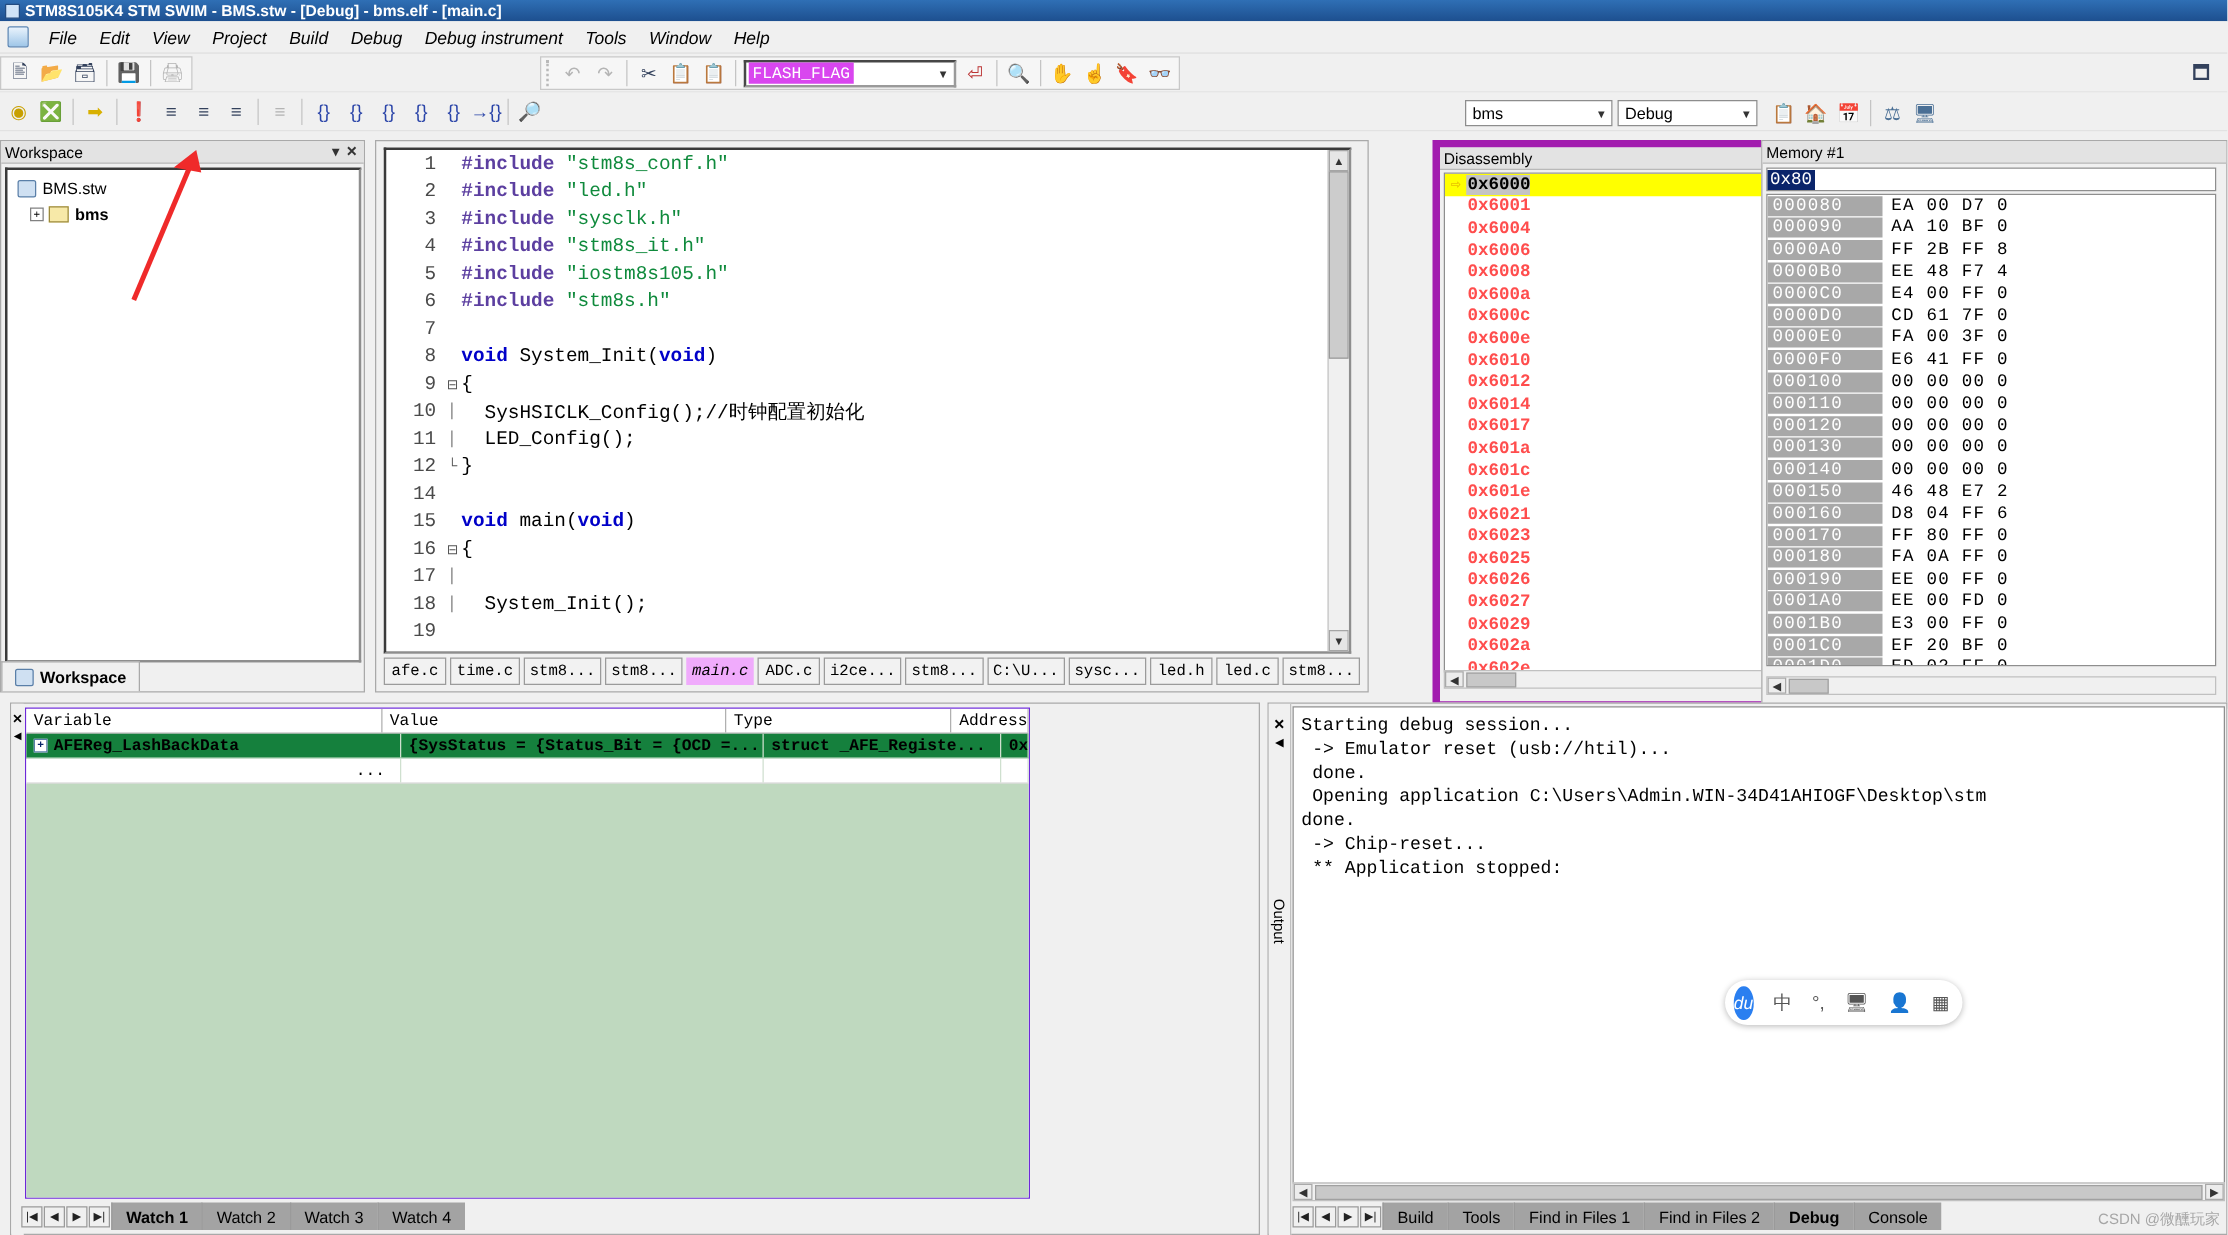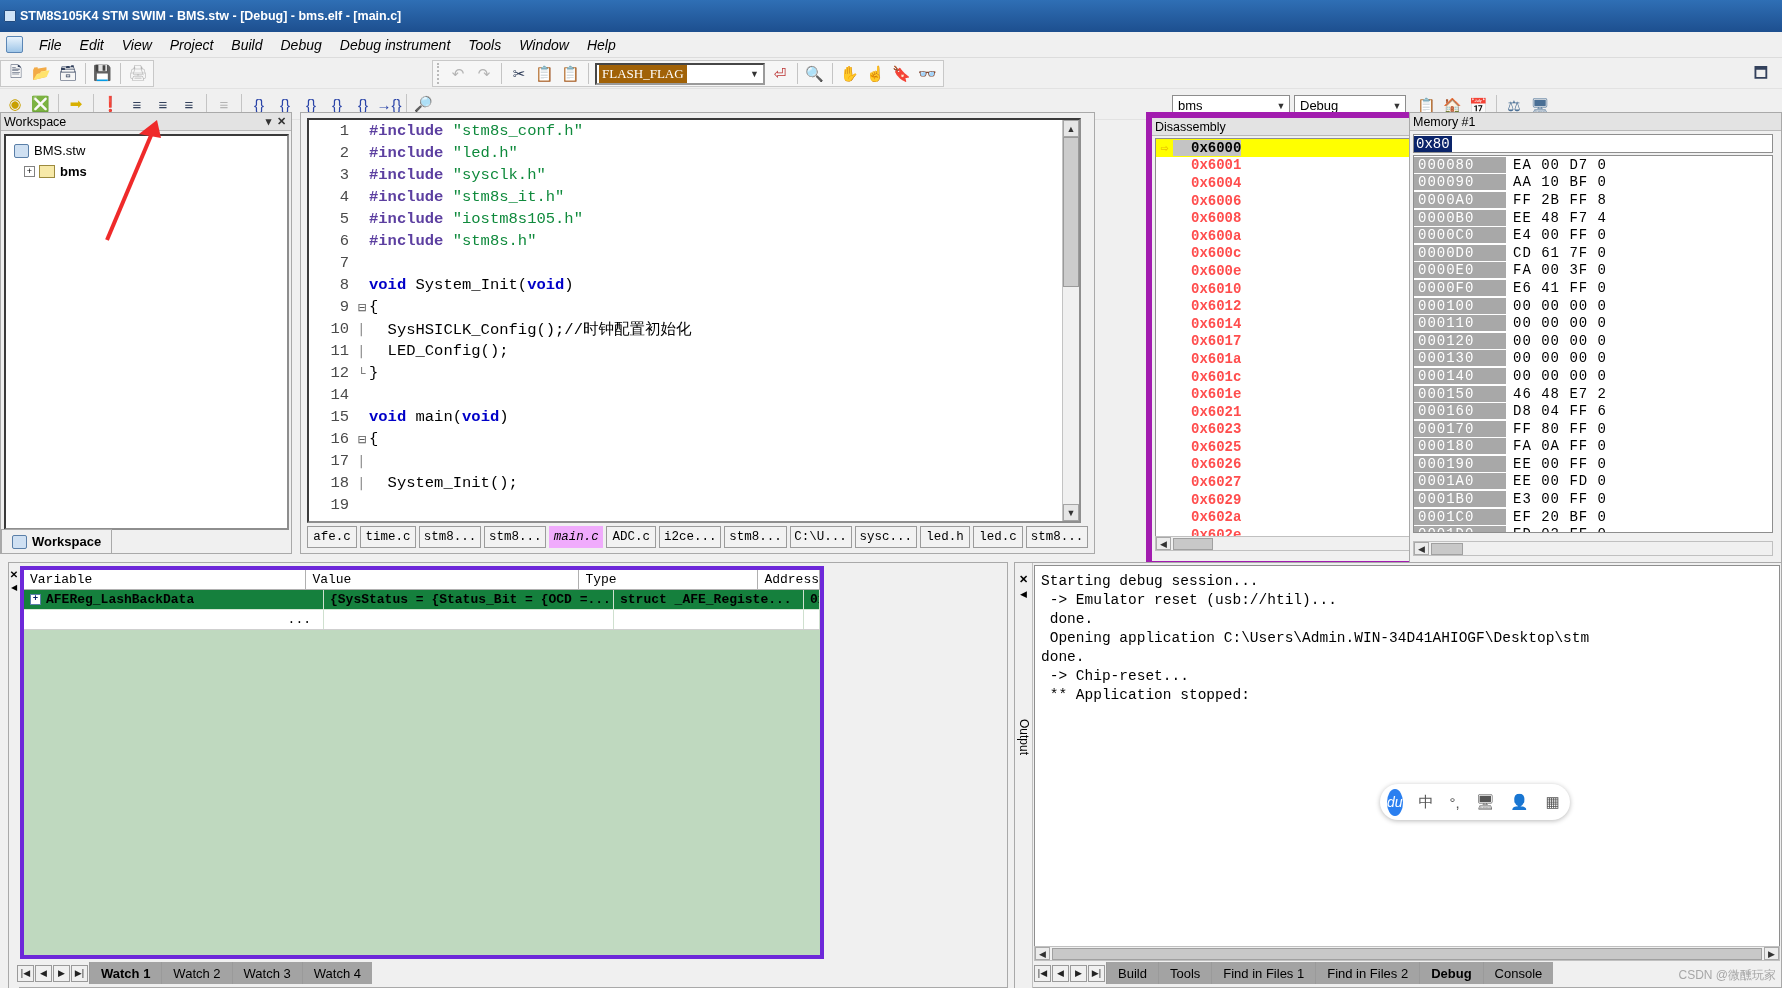--- a/index.html
+++ b/index.html
@@ -5,21 +5,21 @@
   * { box-sizing: border-box; }
   html, body { margin:0; padding:0; }
   body {
     width:1782px; height:988px; overflow:hidden;
     font-family:"Liberation Sans", sans-serif;
     font-size:13px; color:#000; background:#f0f0f0;
     position:relative;
   }
   
   #titlebar {
-    height:32px; background:linear-gradient(#2f6fb5,#1d4f8f);
+    height:17px; background:linear-gradient(#2f6fb5,#1d4f8f);
     color:#fff; font-size:12.5px; font-weight:bold;
     display:flex; align-items:center; padding-left:4px; overflow:hidden;
   }
   #titlebar .ticon {
     width:12px;height:12px;margin-right:4px;background:#cfe3f7;
     border:1px solid #224b80;flex:none;border-radius:1px;
   }
   
   #menubar {
     height:26px; background:#f0f0f0; display:flex; align-items:center;
@@ -47,22 +47,22 @@
   }
   .tbtn.dis { color:#b4b4b4; }
   .tsep { width:1px;height:21px;background:#c4c4c4;margin:0 4px; }
   .grip { width:4px;height:21px;border-left:2px dotted #b9b9b9;margin:0 4px 0 2px;}
   
   .combo {
     width:170px;height:22px;border:2px inset #9a9a9a;background:#fff;
     display:flex;align-items:center;justify-content:space-between;
     font-size:13px;margin:0 2px;
   }
-  .combo .val { background:#a16207; color:#fff; padding:1px 3px; margin-left:2px;
-                font-family:Liberation Serif, serif; }
+  .combo .val { background:#d946ef; color:#fff; padding:1px 3px; margin-left:2px;
+                font-family:Liberation Mono, monospace; }
   .combo .arrow { width:17px;text-align:center;color:#333;font-size:9px; }
   
   .combo2 {
     height:21px;border:1px solid #8d8d8d;background:#fff;
     display:flex;align-items:center;justify-content:space-between;
     font-size:13px;padding-left:5px;
   }
   .combo2 .arrow{width:16px;text-align:center;font-size:9px;color:#333;}
   
   #work { position:absolute; left:0; top:112px; width:1782px; height:876px; }
@@ -119,42 +119,42 @@
         font-family:"Liberation Mono",monospace;font-size:12.5px;white-space:nowrap;}
   .ftab.active{background:#f0abfc;border:none;font-weight:normal;font-style:italic;}
   
   #disasm{position:absolute;left:1146px;top:0;width:300px;height:455px;
           background:#f0f0f0;border:6px solid #a21caf;}
   #disasm-body{position:absolute;left:3px;top:20px;width:294px;height:400px;background:#fff;
                border:1px solid #8e8e8e;overflow:hidden;}
   .dline{height:17.6px;display:flex;align-items:center;font-family:"Liberation Mono",monospace;
          font-size:14px;color:#ff4d4d;font-weight:bold;white-space:pre;}
   .dline .arw{width:17px;text-align:center;color:#e8c000;font-size:13px;flex:none;}
-  .dline .addr{padding-left:18px;}
+  .dline .addr{padding-left:1px;}
   .dline.cur{background:#ffff00;}
   .dline.cur .addr{background:#c4c4c4;color:#000;}
   .dline .tail{flex:1;text-align:right;padding-right:3px;}
   
   #memory{position:absolute;left:1409px;top:0;width:373px;height:455px;
           background:#f0f0f0;border:1px solid #a9a9a9;}
   #mem-addr{position:absolute;left:3px;top:21px;width:360px;height:19px;background:#fff;
             border:1px solid #8e8e8e;display:flex;align-items:center;font-family:"Liberation Mono",monospace;
             font-size:14px;}
   #mem-addr .v{background:#0a246a;color:#fff;padding:0 2px;}
   #mem-body{position:absolute;left:3px;top:42px;width:360px;height:378px;background:#fff;
             border:1px solid #8e8e8e;overflow:hidden;}
   .mline{height:17.6px;display:flex;align-items:center;font-family:"Liberation Mono",monospace;
          font-size:14px;white-space:pre;}
   .mline .ma{background:#a8a8a8;color:#fff;padding:0 6px 0 4px;width:92px;flex:none;letter-spacing:1px;}
   .mline .mh{padding-left:7px;color:#000;letter-spacing:1px;}
   
   #watch{position:absolute;left:8px;top:450px;width:1000px;height:426px;background:#f0f0f0;
          border:1px solid #a9a9a9;}
   #watch-grid{position:absolute;left:11px;top:3px;width:804px;height:393px;background:#fff;
-              border:4px solid #6d28d9;overflow:hidden;font-family:"Liberation Mono",monospace;font-size:13px;}
+              border:1px solid #6d28d9;overflow:hidden;font-family:"Liberation Mono",monospace;font-size:13px;}
   .wh{height:20px;display:flex;border-bottom:1px solid #b0b0b0;background:#fff;}
   .wh div{border-right:1px solid #b0b0b0;padding:2px 0 0 6px;font-family:"Liberation Mono",monospace;font-size:13px;}
   .wr{height:20px;display:flex;background:#15803d;border-bottom:1px solid #d5e6d5;}
   .wr div{border-right:1px solid #cfe0cf;padding:2px 0 0 6px;white-space:nowrap;overflow:hidden;
           font-family:"Liberation Mono",monospace;font-size:13px;font-weight:bold;}
   .wfill{background:#bfd9bf;}
   .c1{width:300px;} .c2{width:290px;} .c3{width:190px;} .c4{flex:1;}
   .expander{width:11px;height:11px;border:1px solid #5a7fa8;background:#fff;color:#0a246a;
             font-size:9px;line-height:9px;text-align:center;display:inline-block;margin-right:5px;
             vertical-align:middle;font-weight:bold;}

